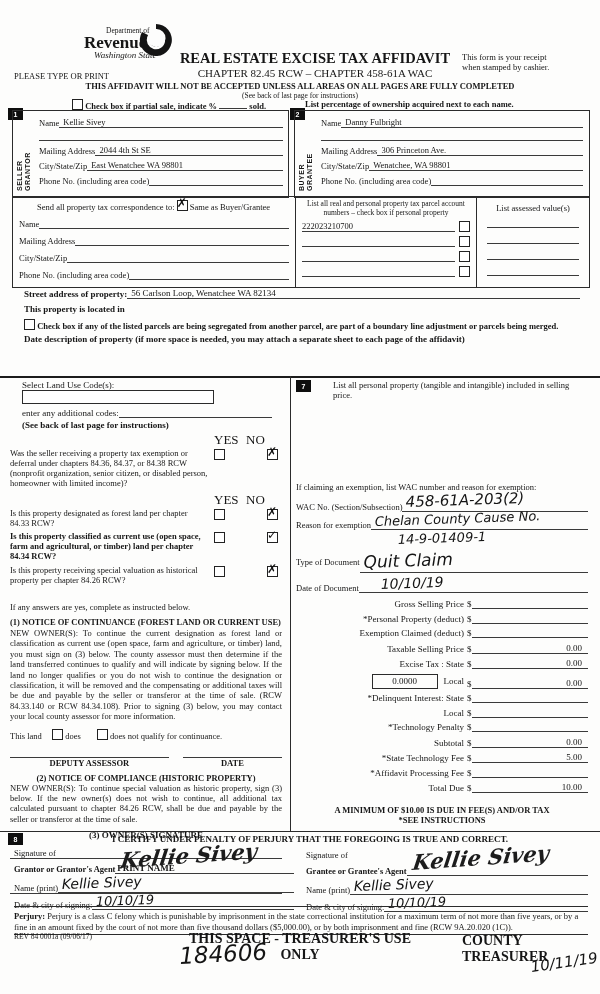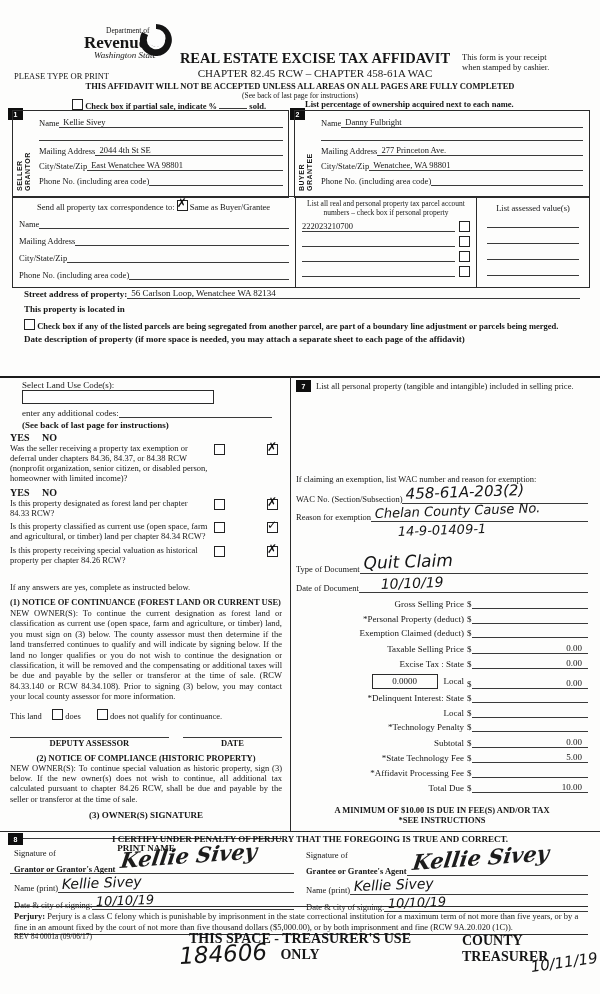--- a/index.html
+++ b/index.html
@@ -34,21 +34,21 @@
       letter-spacing:.5px;font-family:"Liberation Sans",sans-serif;}
   .box{border:1px solid #2b2b2b;}
   .feerow{display:flex;align-items:flex-end;margin-bottom:4.5px;font-size:9px;}
   .feerow .flab{width:168px;text-align:right;white-space:nowrap;}
   .feerow .dollar{margin-left:3px;}
   .feerow .fline{flex:1;border-bottom:1px solid #3a3a3a;text-align:right;
       padding-right:6px;font-size:9px;}
   .qrow{display:flex;margin-bottom:3px;}
   .qtext{flex:1;padding-right:6px;}
   .qboxes{width:64px;display:flex;justify-content:space-between;padding-top:1px;}
-  .yesno{display:flex;justify-content:flex-start;font-weight:bold;font-size:10px;}
+  .yesno{display:flex;justify-content:flex-end;font-weight:normal;font-size:13px;}
   .yesno span{width:32px;text-align:left;}
 </style>
 </head>
 <body>
 
 <div class="page">
 
   <div class="abs" style="left:84px;top:26px;">
     <div class="tiny" style="margin-left:22px;">Department of</div>
     <div class="b" style="font-size:17px;line-height:15px;">Revenue</div>
@@ -119,21 +119,21 @@
     <div class="abs" style="left:26px;top:2px;width:262px;">
       <div class="fieldrow t85" style="height:15px;">
         <span class="lab">Name</span>
         <span class="line">Danny Fulbright</span>
       </div>
       <div class="fieldrow t85" style="height:13px;">
           <span class="line"></span>
         </div>
       <div class="fieldrow t85" style="height:15px;">
         <span class="lab">Mailing Address</span>
-        <span class="line">277 Princeton Ave.</span>
+        <span class="line">306 Princeton Ave.</span>
       </div>
       <div class="fieldrow t85" style="height:15px;">
         <span class="lab">City/State/Zip</span>
         <span class="line">Wenatchee, WA 98801</span>
       </div>
       <div class="fieldrow t85" style="height:15px;">
         <span class="lab">Phone No. (including area code)</span>
         <span class="line"></span>
       </div>
     </div>
@@ -246,21 +246,21 @@
       <div class="qtext">Is this property designated as forest land per chapter 84.33 RCW?</div>
       <div class="qboxes">
         <span class="cb">
             <span class="mark"></span>
           </span>
         <span class="cb">
             <span class="mark">✗</span>
           </span>
       </div>
     </div>
-    <div class="qrow t85" style="width:268px;">
+    <div class="qrow t85" style="width:268px;font-weight:bold;">
       <div class="qtext">Is this property classified as current use (open space, farm and agricultural, or timber) land per chapter 84.34 RCW?</div>
       <div class="qboxes">
         <span class="cb">
             <span class="mark"></span>
           </span>
         <span class="cb">
             <span class="mark">✓</span>
           </span>
       </div>
     </div>
@@ -298,40 +298,40 @@
     <div class="t85 b c" style="margin-top:5px;">(2) NOTICE OF COMPLIANCE (HISTORIC PROPERTY)</div>
     <div class="t85" style="line-height:10.4px;text-align:justify;">NEW OWNER(S): To continue special valuation as historic property, sign (3) below. If the new owner(s) does not wish to continue, all additional tax calculated pursuant to chapter 84.26 RCW, shall be due and payable by the seller or transferor at the time of sale.</div>
 
     <div class="t9 b c" style="margin-top:6px;">(3)  OWNER(S) SIGNATURE</div>
     <div class="ul" style="height:18px;"></div>
     <div class="t9 b c" style="margin-top:4px;">PRINT NAME</div>
     <div class="ul" style="height:20px;"></div>
   </div>
 
   <div class="abs" style="left:296px;top:380px;width:292px;">
-    <div style="display:flex;gap:5px;align-items:center;">
+    <div style="display:flex;gap:22px;">
       <div class="secmark" style="flex:none;">
           <span>7</span>
         </div>
       <div class="t85" style="width:262px;">List all  personal property (tangible and intangible) included in selling price.</div>
     </div>
 
     <div class="t85" style="margin-top:82px;">If claiming an exemption, list WAC number and reason for exemption:</div>
 
     <div class="fieldrow t85" style="height:20px;">
       <span class="lab">WAC No. (Section/Subsection)</span>
       <span class="line"><span class="hand" style="font-size:15px;">458-61A-203(2)</span></span>
     </div>
     <div class="fieldrow t85" style="height:18px;">
       <span class="lab">Reason for exemption</span>
       <span class="line"><span class="hand" style="font-size:13px;">Chelan County Cause No.</span></span>
     </div>
     <div class="c" style="height:18px;"><span class="hand" style="font-size:13px;">14-9-01409-1</span></div>
 
-    <div class="fieldrow t85" style="height:24px;margin-top:10px;">
+    <div class="fieldrow t85" style="height:24px;margin-top:2px;align-items:center;">
       <span class="lab">Type of Document</span>
       <span class="line"><span class="hand" style="font-size:17px;">Quit Claim</span></span>
     </div>
     <div class="fieldrow t85" style="height:19px;">
       <span class="lab">Date of Document</span>
       <span class="line"><span class="hand" style="font-size:14px;margin-left:18px;">10/10/19</span></span>
     </div>
 
     <div style="margin-top:6px;">
       <div class="feerow">

